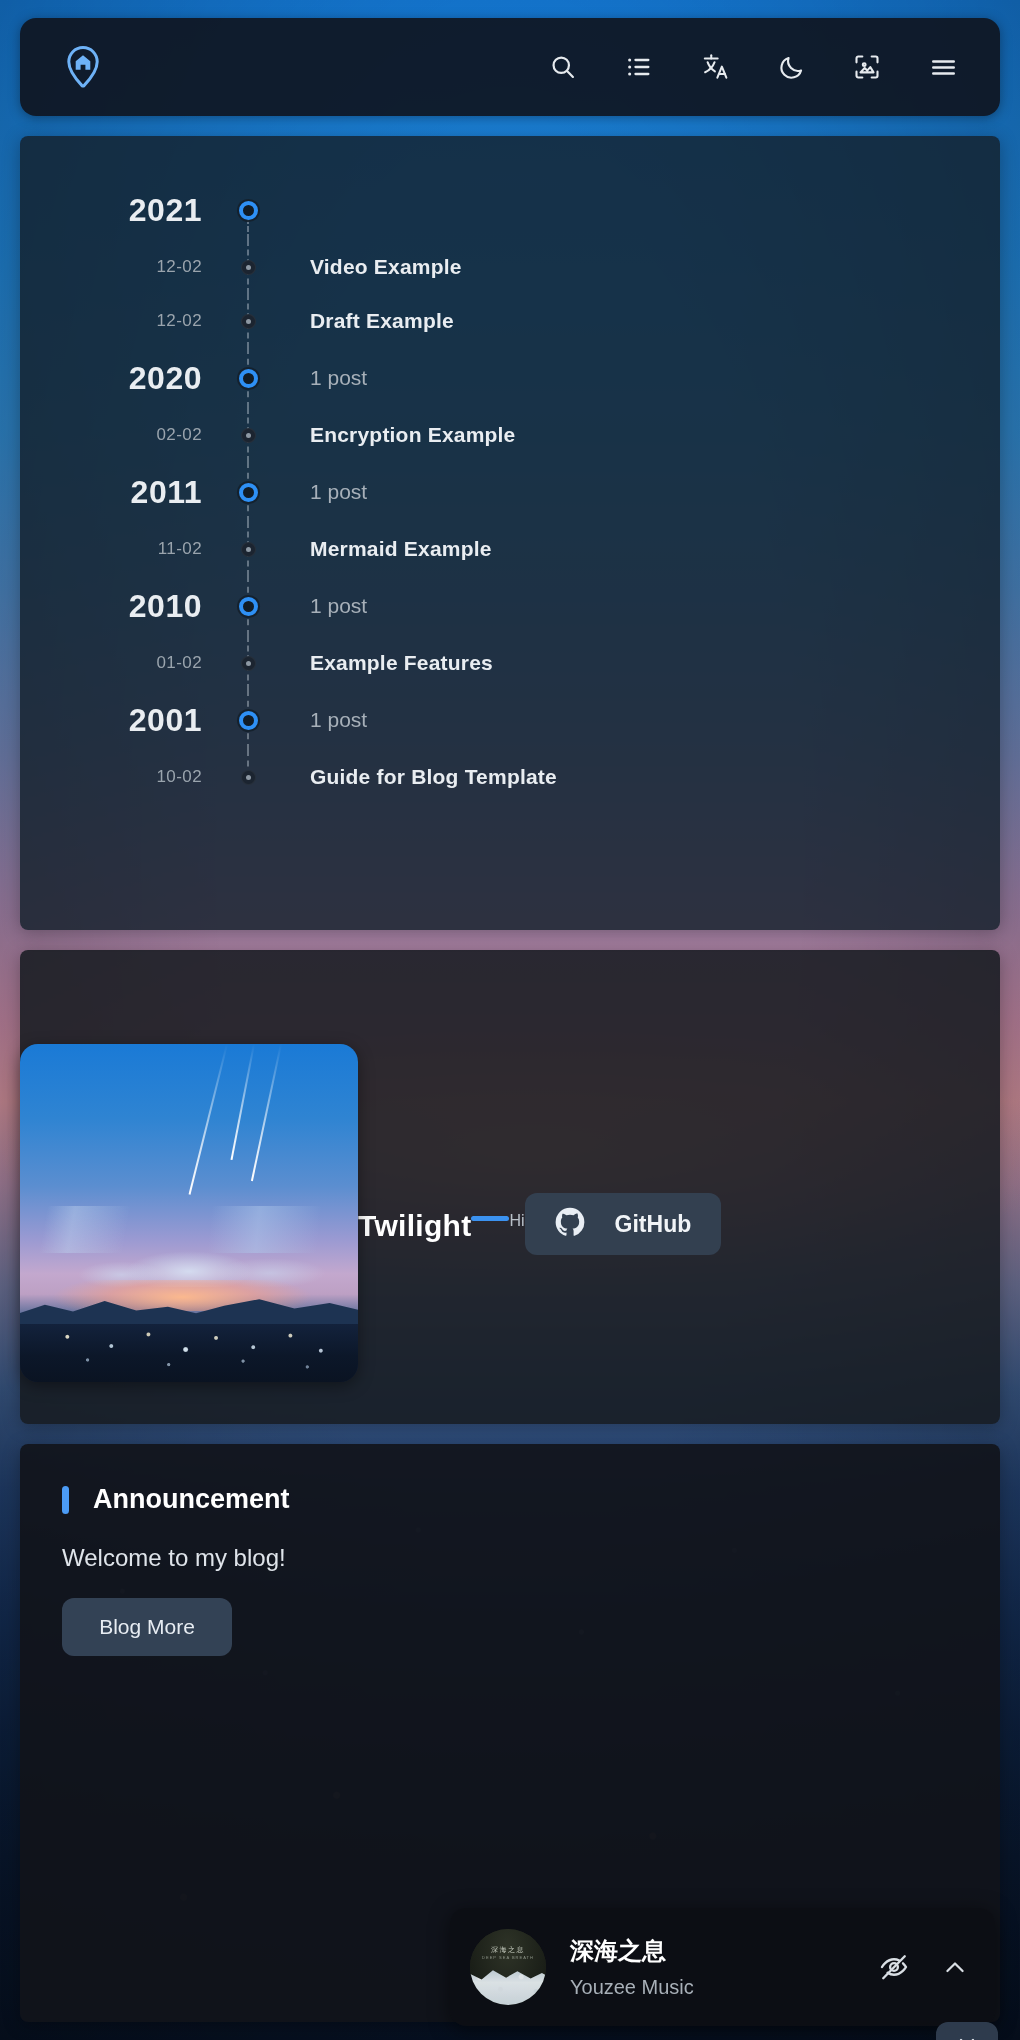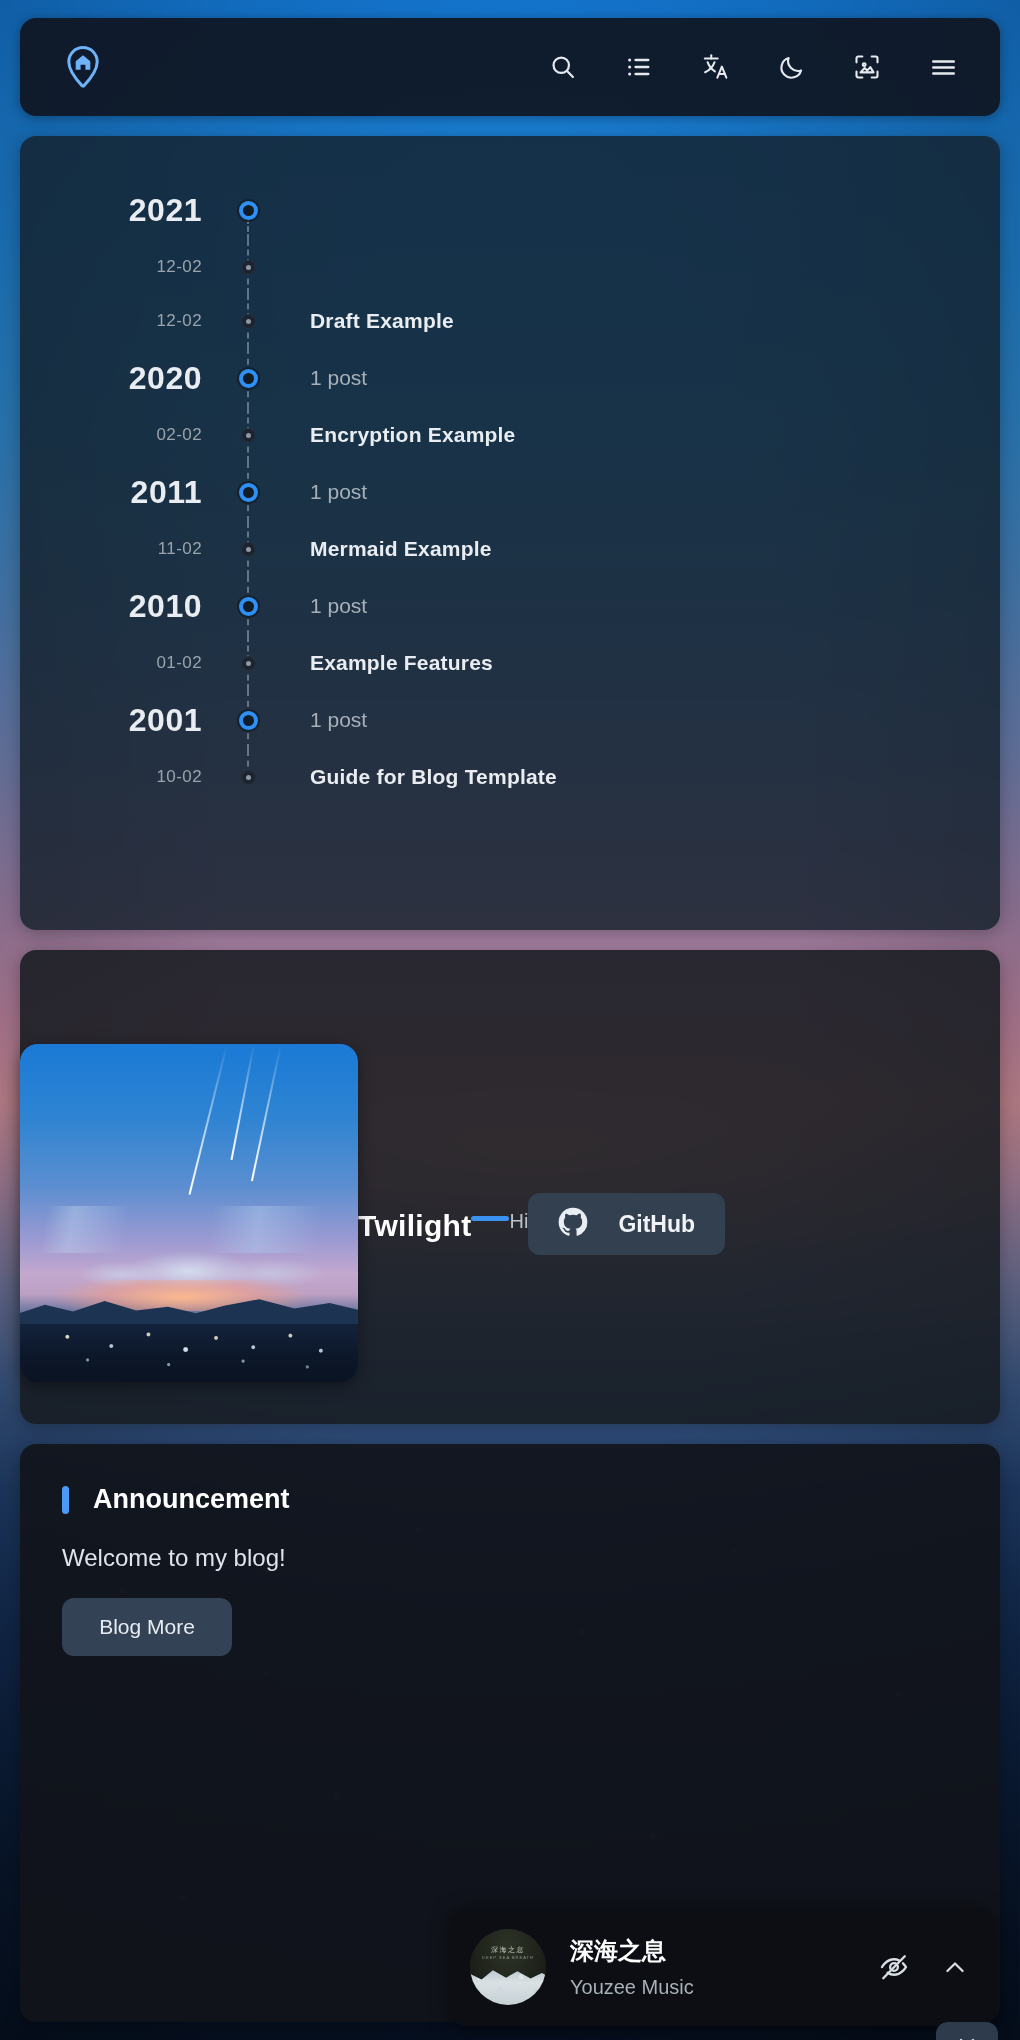--- a/index.html
+++ b/index.html
@@ -100,21 +100,21 @@
     width: 34px; height: 34px;
     display: flex; align-items: center; justify-content: center;
     color: #e6eaee;
     cursor: pointer;
   }
   .nav-icon svg { display: block; }
 
   
   .card {
     background: rgba(20,32,43,.82);
-    border-radius: 16px;
+    border-radius: 8px;
     box-shadow: 0 3px 18px rgba(0,0,0,.3);
   }
   .timeline-card {
     flex: 0 0 794px;
     padding: 44px 0 42px 0;
     overflow: hidden;
     position: relative;
   }
 
   .tl-row {
@@ -304,21 +304,21 @@
   }
   .profile-rule {
     margin-top: 11px;
     width: 38px;
     height: 5px;
     border-radius: 3px;
     background: #3b92f0;
   }
   .profile-bio {
     margin-top: 17px;
-    font-size: 20px;
+    font-size: 16px;
     color: #b9c1c9;
   }
   .social-btn {
     margin-top: 23px;
     background: rgba(52,65,82,.95);
     border-radius: 12px;
     padding: 14px 30px;
     display: flex;
     align-items: center;
     gap: 30px;
@@ -555,20 +555,21 @@
             <div class="tl-line" style="top:50%"></div>
             <div class="dot-year"></div>
           </div>
         </div>
         <div class="tl-row post">
           <div class="tl-left"><span class="tl-date-label">12-02</span></div>
           <div class="tl-axis">
             <div class="tl-line"></div>
             <div class="dot-post"></div>
           </div>
+          <div class="tl-right"><span class="tl-title">Video Example</span></div>
         </div>
         <div class="tl-row post">
           <div class="tl-left"><span class="tl-date-label">12-02</span></div>
           <div class="tl-axis">
             <div class="tl-line"></div>
             <div class="dot-post"></div>
           </div>
           <div class="tl-right"><span class="tl-title">Draft Example</span></div>
         </div>
         <div class="tl-row year">

